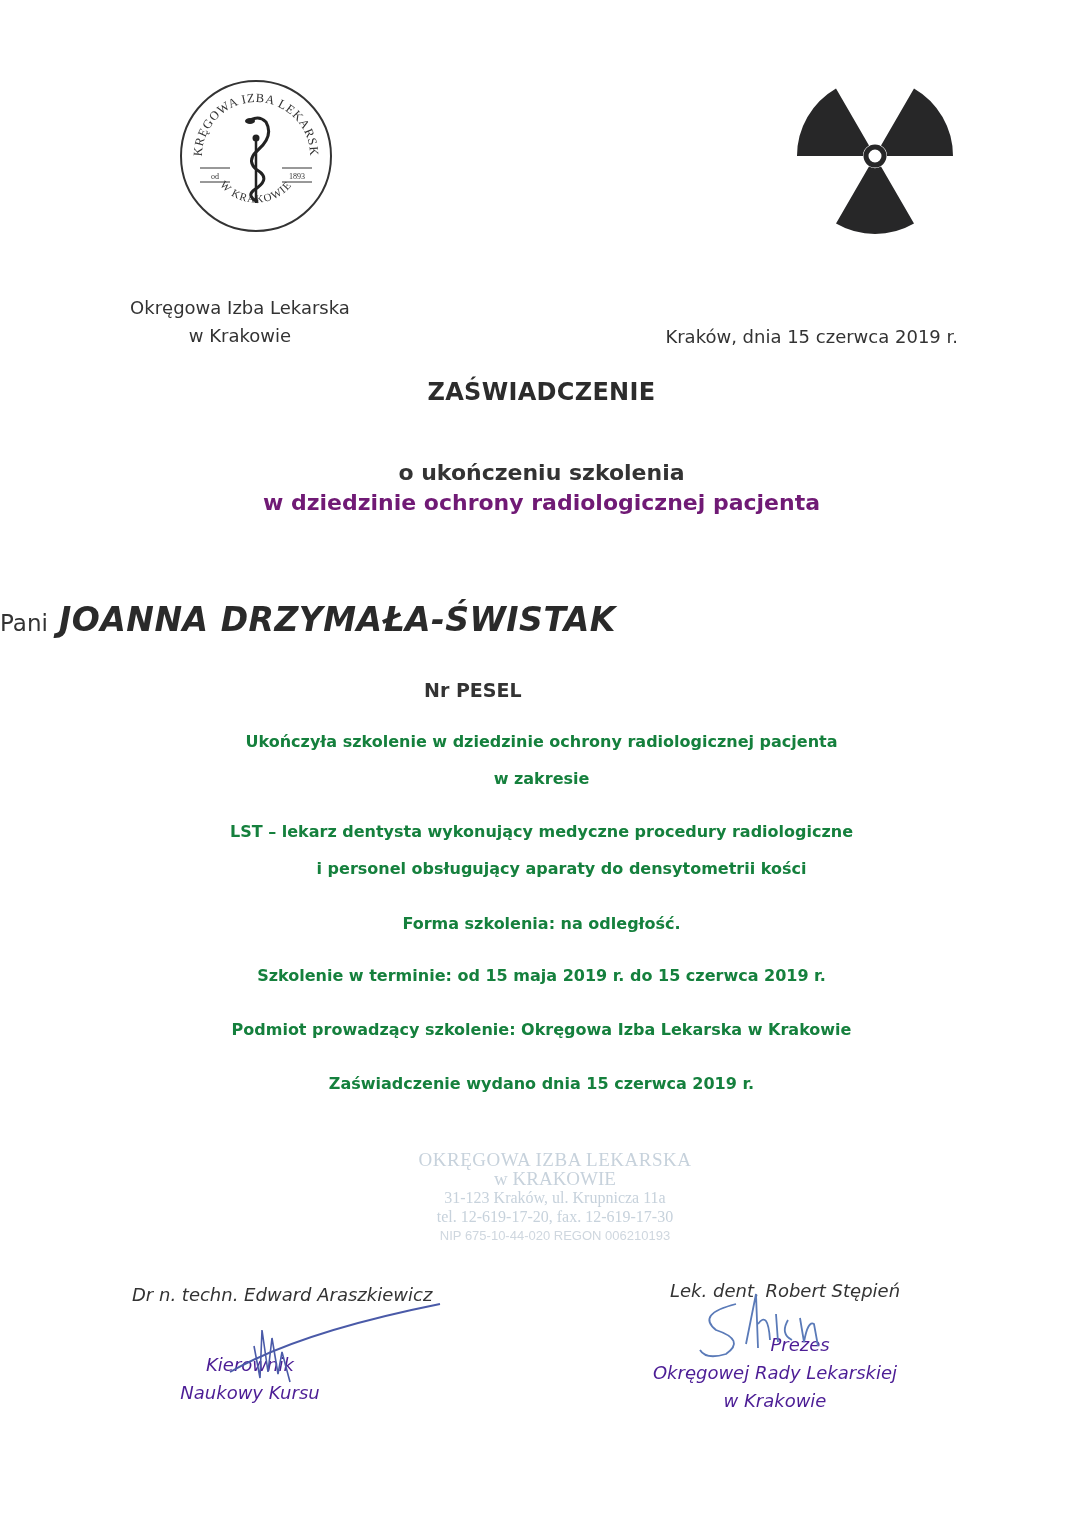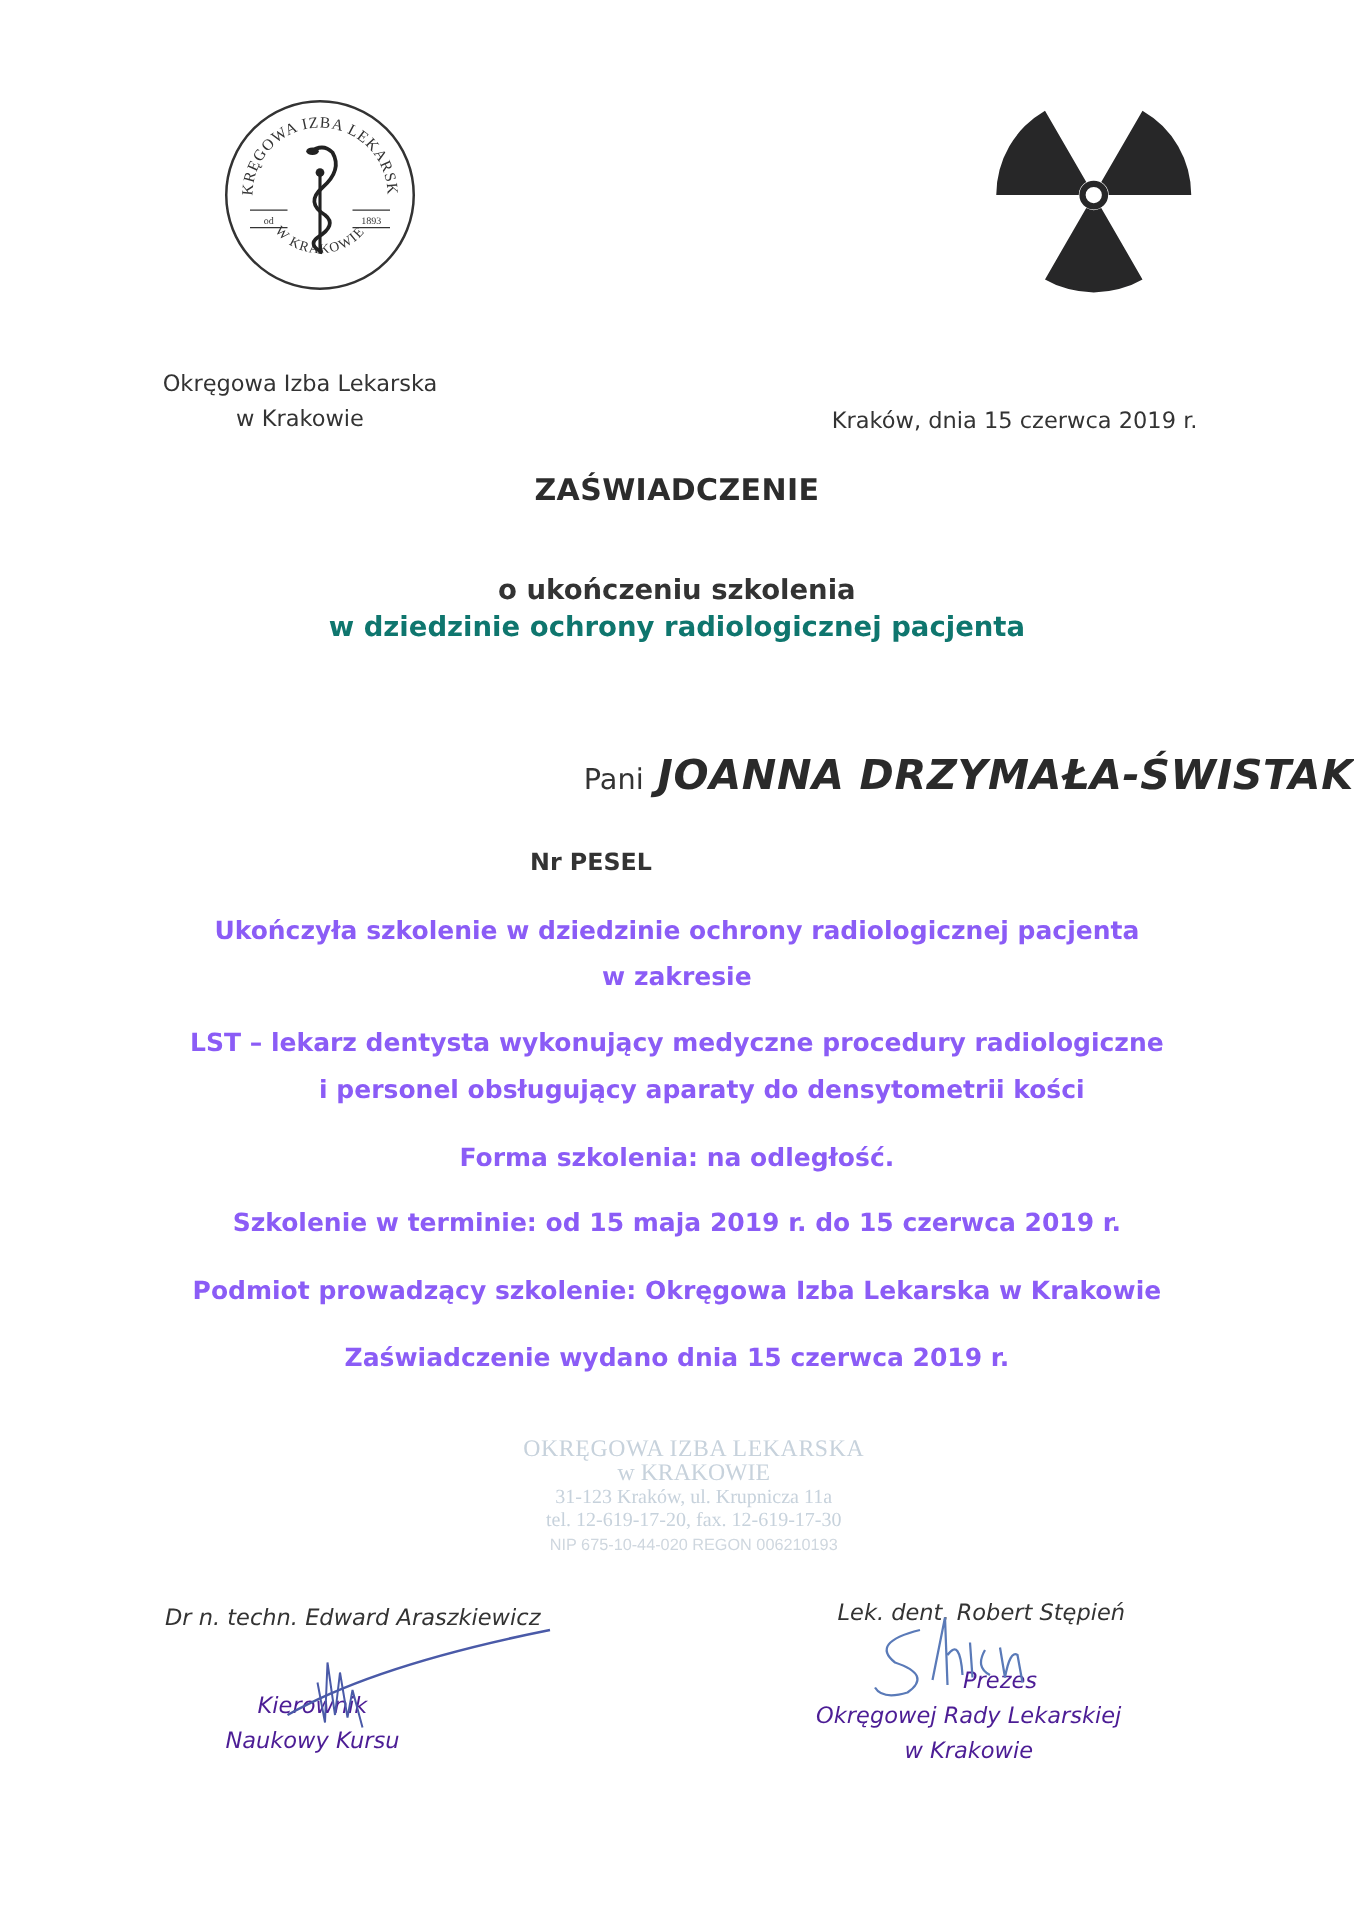--- a/index.html
+++ b/index.html
@@ -8,26 +8,26 @@
     font-family: "DejaVu Sans", "Liberation Sans", sans-serif; color: #2a2a2a;
   }
   .abs { position: absolute; }
   .seal { left: 178px; top: 78px; width: 156px; height: 156px; }
   .radiation { left: 792px; top: 84px; width: 166px; height: 152px; }
   .org-block { left: 110px; top: 294px; width: 260px; text-align: center; font-size: 18px; line-height: 28px; color: #333; }
   .date-top { left: 560px; top: 294px; width: 398px; text-align: right; font-size: 18px; color: #333; margin-top: 32px; }
   .center-line { left: 0; width: 1083px; text-align: center; }
   .title { top: 378px; font-size: 24px; font-weight: bold; color: #2c2c2c; letter-spacing: 0.3px; }
   .subtitle1 { top: 438px; font-size: 22px; font-weight: bold; color: #333; margin-top: 22px; }
-  .subtitle2 { top: 490px; font-size: 22px; font-weight: bold; color: #0f766e; }
-  .name-line { top: 600px; left: 0; width: 1083px; text-align: right; }
+  .subtitle2 { top: 490px; font-size: 22px; font-weight: bold; color: #701a75; }
+  .name-line { top: 600px; left: 0; width: 1083px; text-align: left; }
   .name-prefix { font-size: 23px; color: #333; margin-right: 6px; }
   .name { font-size: 33px; font-weight: bold; font-style: italic; color: #2a2a2a; letter-spacing: 0.5px; }
   .pesel { left: 424px; top: 679px; font-size: 19px; font-weight: bold; color: #333; }
-  .body-line { font-size: 20px; font-weight: bold; color: #8b5cf6; }
+  .body-line { font-size: 16px; font-weight: bold; color: #15803d; }
   .l1 { top: 732px; }
   .l2 { top: 769px; }
   .l3 { top: 822px; }
   .l4 { top: 859px; padding-left: 40px; box-sizing: border-box; }
   .l5 { top: 914px; }
   .l6 { top: 966px; }
   .l7 { top: 1020px; }
   .l8 { top: 1074px; }
   .stamp { left: 395px; top: 1150px; width: 320px; text-align: center; font-family: "Liberation Serif", "DejaVu Serif", serif; color: #c7d2dc; line-height: 19px; }
   .stamp .s1 { font-size: 19px; letter-spacing: 0.5px; }

